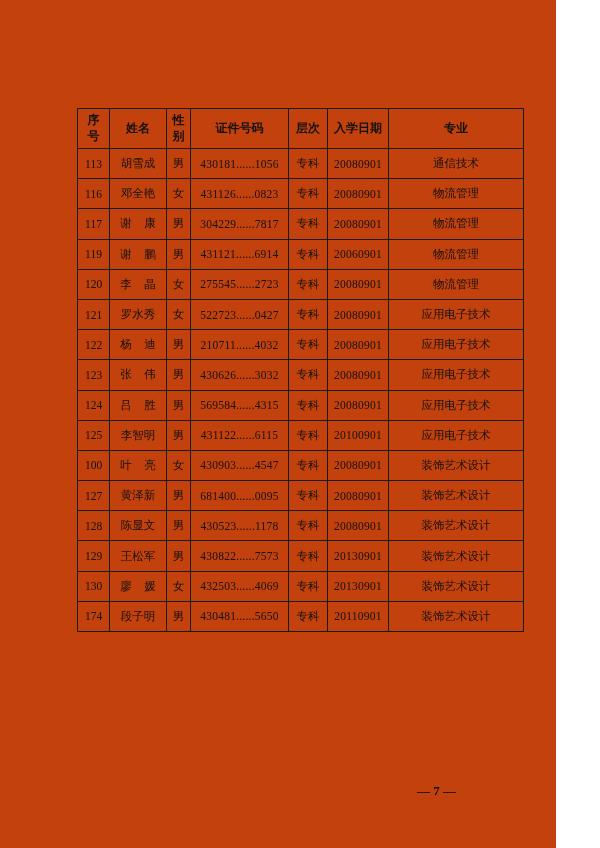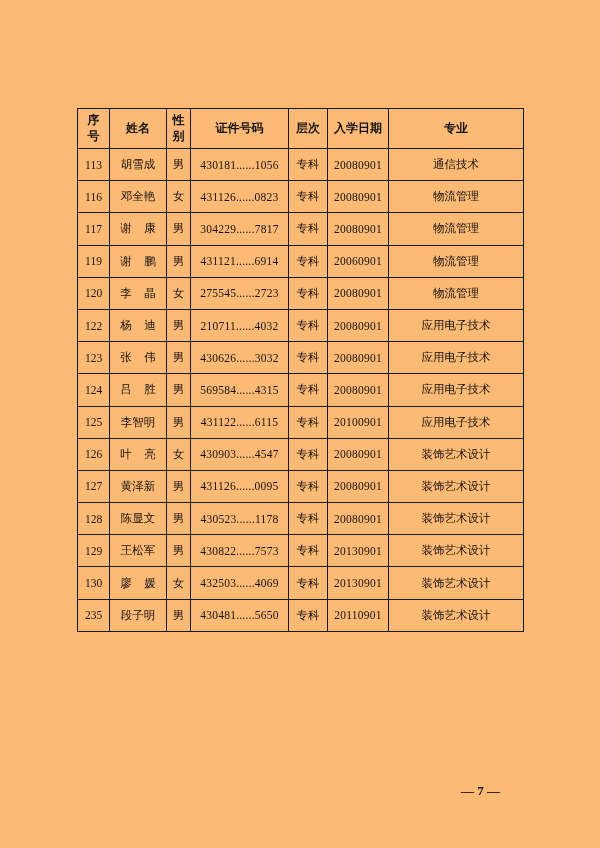--- a/index.html
+++ b/index.html
@@ -2,23 +2,23 @@
 <html><head>
 <meta charset="utf-8">
 <style>
   html, body {
     margin: 0;
     padding: 0;
     background: #ffffff;
   }
   .page {
     position: relative;
-    width: 600px;
+    width: 556px;
     height: 848px;
-    background: #fdba74;
+    background: #c2410c;
     overflow: hidden;
     font-family: "Liberation Serif", "DejaVu Serif", serif;
     color: #111111;
   }
   table.roster {
     position: absolute;
     left: 77px;
     top: 108px;
     width: 446px;
     height: 524px;
@@ -141,20 +141,29 @@
         <tr>
           <td class="cell-no">120</td>
           <td class="cell-name">李 晶</td>
           <td class="cell-gender">女</td>
           <td class="cell-id">275545......2723</td>
           <td class="cell-level">专科</td>
           <td class="cell-date">20080901</td>
           <td class="cell-major">物流管理</td>
         </tr>
         <tr>
+          <td class="cell-no">121</td>
+          <td class="cell-name">罗水秀</td>
+          <td class="cell-gender">女</td>
+          <td class="cell-id">522723......0427</td>
+          <td class="cell-level">专科</td>
+          <td class="cell-date">20080901</td>
+          <td class="cell-major">应用电子技术</td>
+        </tr>
+        <tr>
           <td class="cell-no">122</td>
           <td class="cell-name">杨 迪</td>
           <td class="cell-gender">男</td>
           <td class="cell-id">210711......4032</td>
           <td class="cell-level">专科</td>
           <td class="cell-date">20080901</td>
           <td class="cell-major">应用电子技术</td>
         </tr>
         <tr>
           <td class="cell-no">123</td>
@@ -177,33 +186,33 @@
         <tr>
           <td class="cell-no">125</td>
           <td class="cell-name">李智明</td>
           <td class="cell-gender">男</td>
           <td class="cell-id">431122......6115</td>
           <td class="cell-level">专科</td>
           <td class="cell-date">20100901</td>
           <td class="cell-major">应用电子技术</td>
         </tr>
         <tr>
-          <td class="cell-no">126</td>
+          <td class="cell-no">100</td>
           <td class="cell-name">叶 亮</td>
           <td class="cell-gender">女</td>
           <td class="cell-id">430903......4547</td>
           <td class="cell-level">专科</td>
           <td class="cell-date">20080901</td>
           <td class="cell-major">装饰艺术设计</td>
         </tr>
         <tr>
           <td class="cell-no">127</td>
           <td class="cell-name">黄泽新</td>
           <td class="cell-gender">男</td>
-          <td class="cell-id">431126......0095</td>
+          <td class="cell-id">681400......0095</td>
           <td class="cell-level">专科</td>
           <td class="cell-date">20080901</td>
           <td class="cell-major">装饰艺术设计</td>
         </tr>
         <tr>
           <td class="cell-no">128</td>
           <td class="cell-name">陈显文</td>
           <td class="cell-gender">男</td>
           <td class="cell-id">430523......1178</td>
           <td class="cell-level">专科</td>
@@ -222,21 +231,21 @@
         <tr>
           <td class="cell-no">130</td>
           <td class="cell-name">廖 媛</td>
           <td class="cell-gender">女</td>
           <td class="cell-id">432503......4069</td>
           <td class="cell-level">专科</td>
           <td class="cell-date">20130901</td>
           <td class="cell-major">装饰艺术设计</td>
         </tr>
         <tr>
-          <td class="cell-no">235</td>
+          <td class="cell-no">174</td>
           <td class="cell-name">段子明</td>
           <td class="cell-gender">男</td>
           <td class="cell-id">430481......5650</td>
           <td class="cell-level">专科</td>
           <td class="cell-date">20110901</td>
           <td class="cell-major">装饰艺术设计</td>
         </tr>
       </tbody>
   </table>
 

